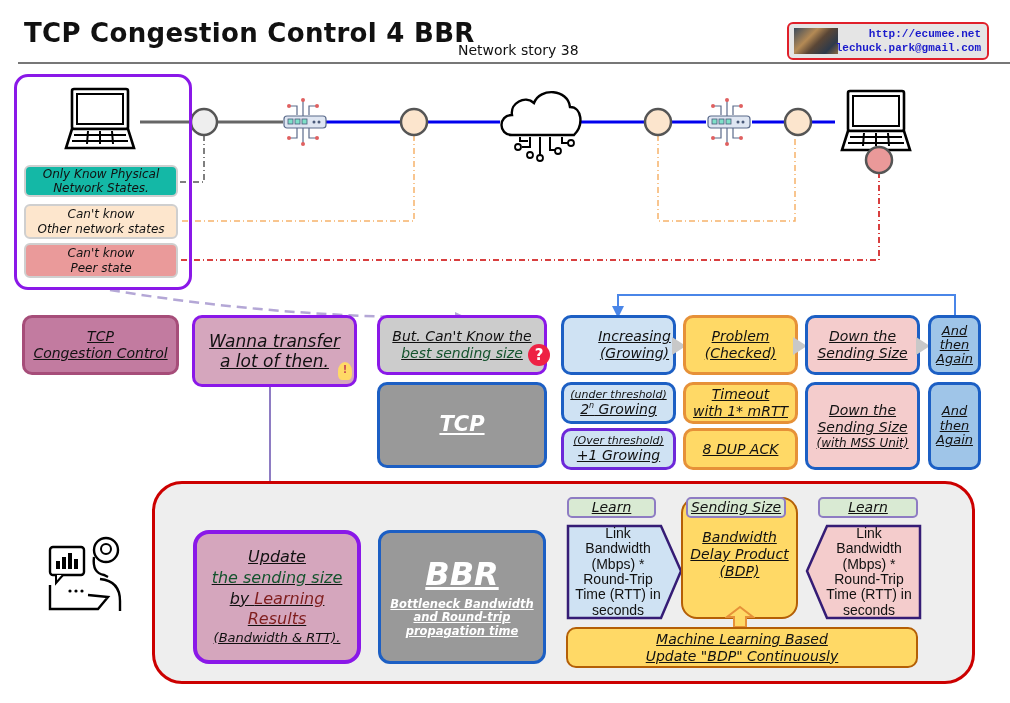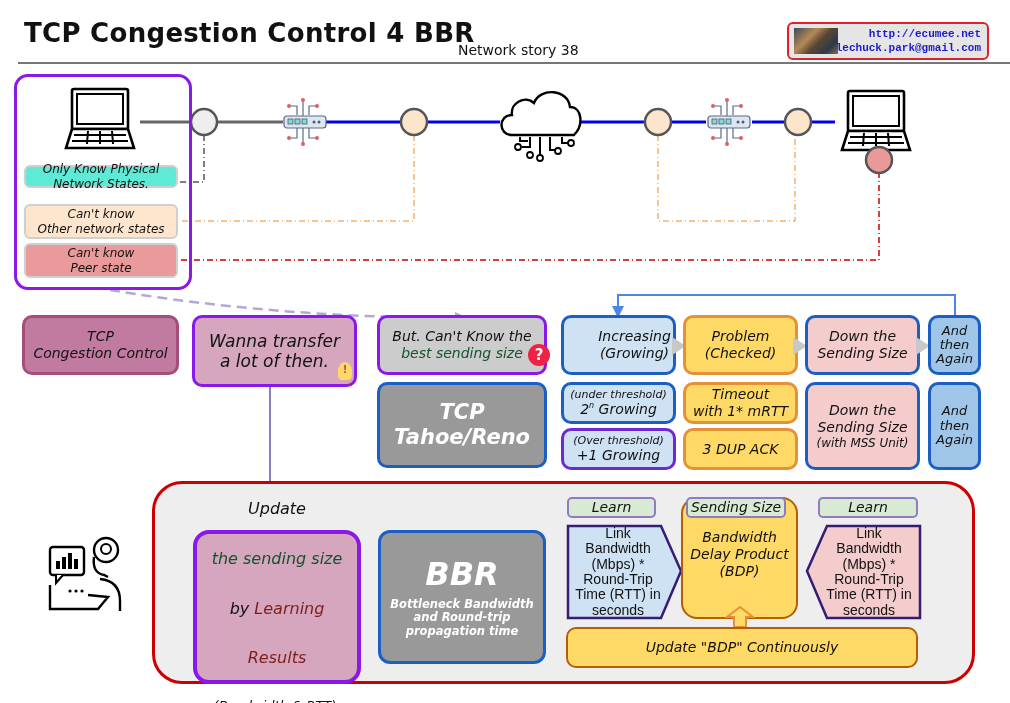--- a/index.html
+++ b/index.html
@@ -1,21 +1,21 @@
 <!DOCTYPE html>
 <html><head>
 <meta charset="utf-8">
 <style>
   * { box-sizing: border-box; margin: 0; padding: 0; }
   body {
     width: 1010px; height: 703px; background: #ffffff; position: relative; overflow: hidden;
     font-family: "DejaVu Sans", sans-serif; color: #111;
   }
   .abs { position: absolute; }
-  .hand { font-family: "DejaVu Sans", sans-serif; font-style: oblique; }
+  .hand { font-family: "DejaVu Sans", sans-serif; font-style: oblique; text-decoration: underline; }
   .title { left: 24px; top: 18px; font-size: 26px; font-weight: bold; letter-spacing: 0.3px; }
   .subtitle { left: 458px; top: 42px; font-size: 14px; font-weight: normal; }
   .title-rule { left: 18px; top: 62px; width: 992px; height: 2px; background: #777; }
   .contact {
     left: 787px; top: 22px; width: 202px; height: 38px; border: 2px solid #e0202a; border-radius: 6px;
     background: #e5e5e5;
     font-family: Liberation Mono, monospace;
   }
   .contact .avatar {
     position: absolute; left: 5px; top: 4px; width: 44px; height: 26px;
@@ -145,21 +145,21 @@
   <rect x="10" y="3" width="56" height="40" rx="2" fill="#fff" stroke="#000" stroke-width="2.6"></rect>
   <rect x="15" y="8" width="46" height="30" fill="#fff" stroke="#000" stroke-width="2"></rect>
   <path d="M10,43 L4,62 L72,62 L66,43 Z" fill="#fff" stroke="#000" stroke-width="2.6"></path>
   <line x1="12" y1="49" x2="64" y2="49" stroke="#000" stroke-width="2"></line>
   <line x1="10" y1="55" x2="66" y2="55" stroke="#000" stroke-width="2"></line>
   <line x1="26" y1="45" x2="25" y2="58" stroke="#000" stroke-width="2"></line>
   <line x1="38" y1="45" x2="38" y2="58" stroke="#000" stroke-width="2"></line>
   <line x1="50" y1="45" x2="51" y2="58" stroke="#000" stroke-width="2"></line>
 </svg>
 
-<div class="box small-state" style="left:24px; top:165px; width:154px; height:23px; background:#5eead4;">
+<div class="box small-state" style="left:24px; top:165px; width:154px; height:32px; background:#14b8a6;">
   <span>Only Know Physical</span>
   <span>Network States.</span>
 </div>
 <div class="box small-state" style="left:24px; top:204px; width:154px; height:35px; background:#fde6cd;">
   <span>Can't know</span>
   <span>Other network states</span>
 </div>
 <div class="box small-state" style="left:24px; top:243px; width:154px; height:35px; background:#ea9a9a;">
   <span>Can't know</span>
   <span>Peer state</span>
@@ -174,21 +174,20 @@
   <span>a lot of then.</span>
   <span class="abs" style="right:2px; bottom:4px; width:14px; height:18px; background:#ffd966; border-radius:50% 50% 30% 30%; font-size:11px; font-weight:bold; font-style:normal; color:#c55; line-height:16px;">!</span>
 </div>
 <div class="box hand" style="left:377px; top:315px; width:170px; height:60px; background:#cccccc; border:3px solid #8a18e8; font-size:14px;">
   <span>But. Can't Know the</span>
   <span class="purple">best sending size</span>
   <span class="abs" style="right:-6px; bottom:6px; width:22px; height:22px; border-radius:50%; background:#ee2244; color:#fff; font-weight:bold; font-style:normal; font-size:15px; line-height:22px;">?</span>
 </div>
 <div class="box hand" style="left:377px; top:382px; width:170px; height:86px; background:#999999; border:3px solid #1c5fc4; color:#fff; font-weight:bold; font-size:21px;">
   <span>TCP</span>
-  <span>Tahoe/Reno</span>
 </div>
 
 <div class="box hand" style="left:561px; top:315px; width:115px; height:60px; background:#cfe2f3; border:3px solid #1c5fc4; font-size:14px;padding-left:32px;">
   <span>Increasing</span>
   <span>(Growing)</span>
 </div>
 <div class="abs" style="left:672px; top:337px; width:0; height:0; border-top:9px solid transparent; border-bottom:9px solid transparent; border-left:14px solid #c8c8c8;"></div>
 <div class="box hand" style="left:683px; top:315px; width:115px; height:60px; background:#ffd966; border:3px solid #e69138; font-size:14px;">
   <span>Problem</span>
   <span>(Checked)</span>
@@ -211,21 +210,21 @@
 </div>
 <div class="box hand" style="left:561px; top:428px; width:115px; height:42px; background:#cfe2f3; border:3px solid #6d28d9;">
   <span style="font-size:11px;">(Over threshold)</span>
   <span style="font-size:14px;">+1 Growing</span>
 </div>
 <div class="box hand" style="left:683px; top:382px; width:115px; height:42px; background:#ffd966; border:3px solid #e69138; font-size:14px;">
   <span>Timeout</span>
   <span>with 1* mRTT</span>
 </div>
 <div class="box hand" style="left:683px; top:428px; width:115px; height:42px; background:#ffd966; border:3px solid #e69138; font-size:14px;">
-  <span>3 DUP ACK</span>
+  <span>8 DUP ACK</span>
 </div>
 <div class="box hand" style="left:805px; top:382px; width:115px; height:88px; background:#f4cccc; border:3px solid #1c5fc4; font-size:14px;">
   <span>Down the</span>
   <span>Sending Size</span>
   <span style="font-size:12px;">(with MSS Unit)</span>
 </div>
 <div class="box hand" style="left:928px; top:382px; width:53px; height:88px; background:#9fc5e8; border:3px solid #1c5fc4; font-size:13px; line-height:1.15;">
   <span>And</span>
   <span>then</span>
   <span>Again</span>
@@ -243,21 +242,21 @@
   <circle cx="58" cy="15" r="12" fill="#fff" stroke="#000" stroke-width="2.4"></circle>
   <circle cx="58" cy="14" r="5" fill="#fff" stroke="#000" stroke-width="2"></circle>
   <path d="M46,22 Q44,38 56,40 L60,42" fill="none" stroke="#000" stroke-width="2.4"></path>
   <path d="M52,44 Q72,46 72,66 L72,76" fill="none" stroke="#000" stroke-width="2.4"></path>
   <path d="M2,50 L2,74 L50,74 L60,62 L40,60" fill="none" stroke="#000" stroke-width="2.4"></path>
   <circle cx="22" cy="56" r="1.6" fill="#000"></circle>
     <circle cx="28" cy="56" r="1.6" fill="#000"></circle>
     <circle cx="34" cy="56" r="1.6" fill="#000"></circle>
 </svg>
 
-<div class="box hand" style="left:193px; top:530px; width:168px; height:154px; background:#d5a6bd; border:4px solid #8a18e8; border-radius:16px; font-size:16px; line-height:1.3;gap:29px;">
+<div class="box hand" style="left:193px; top:530px; width:168px; height:134px; background:#d5a6bd; border:4px solid #8a18e8; border-radius:16px; font-size:16px; line-height:1.3;">
   <span>Update</span>
   <span class="purple">the sending size</span>
   <span><span>by </span><span class="teal">Learning</span></span>
   <span class="teal">Results</span>
   <span style="font-size:13px;">(Bandwidth &amp; RTT).</span>
 </div>
 
 <div class="box hand" style="left:378px; top:530px; width:168px; height:134px; background:#999999; border:3px solid #1c5fc4; border-radius:12px; color:#fff; font-weight:bold;">
   <span style="font-size:32px; margin-bottom:4px;">BBR</span>
   <span style="font-size:11.5px;">Bottleneck Bandwidth</span>
@@ -302,14 +301,15 @@
   <span>Round-Trip</span>
   <span>Time (RTT) in</span>
   <span>seconds</span>
 </div>
 
 <svg class="abs" style="left:725px; top:605px;" width="30" height="24">
   <polygon points="15,2 28,12 21,12 21,22 9,22 9,12 2,12" fill="#ffd966" stroke="#e69138" stroke-width="2"></polygon>
 </svg>
 
 <div class="box hand" style="left:566px; top:627px; width:352px; height:41px; background:#ffd966; border:2.5px solid #b45f06; border-radius:10px; font-size:14px;">
+  <span>Machine Learning Based</span>
   <span>Update "BDP" Continuously</span>
 </div>
 
 </body></html>

